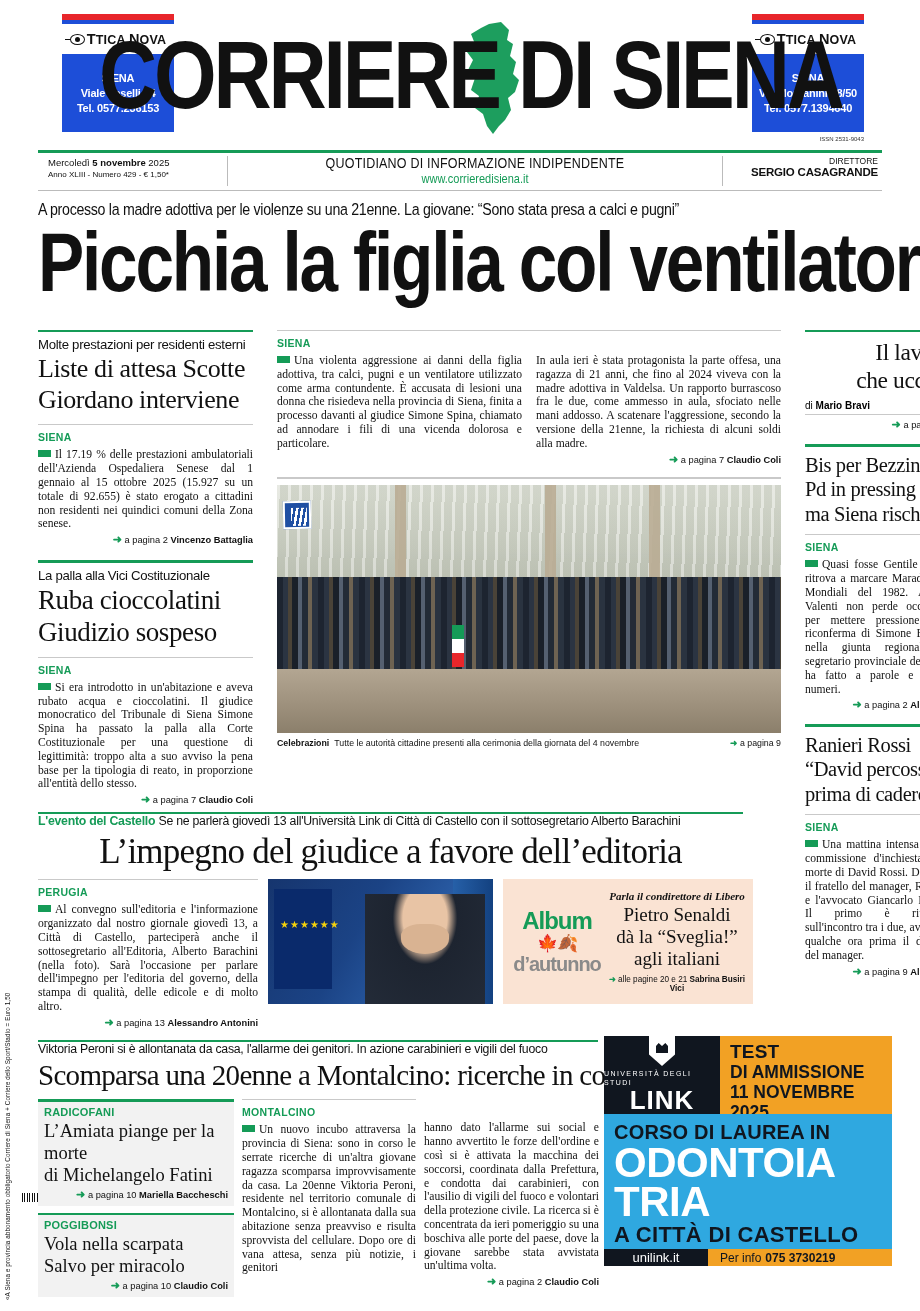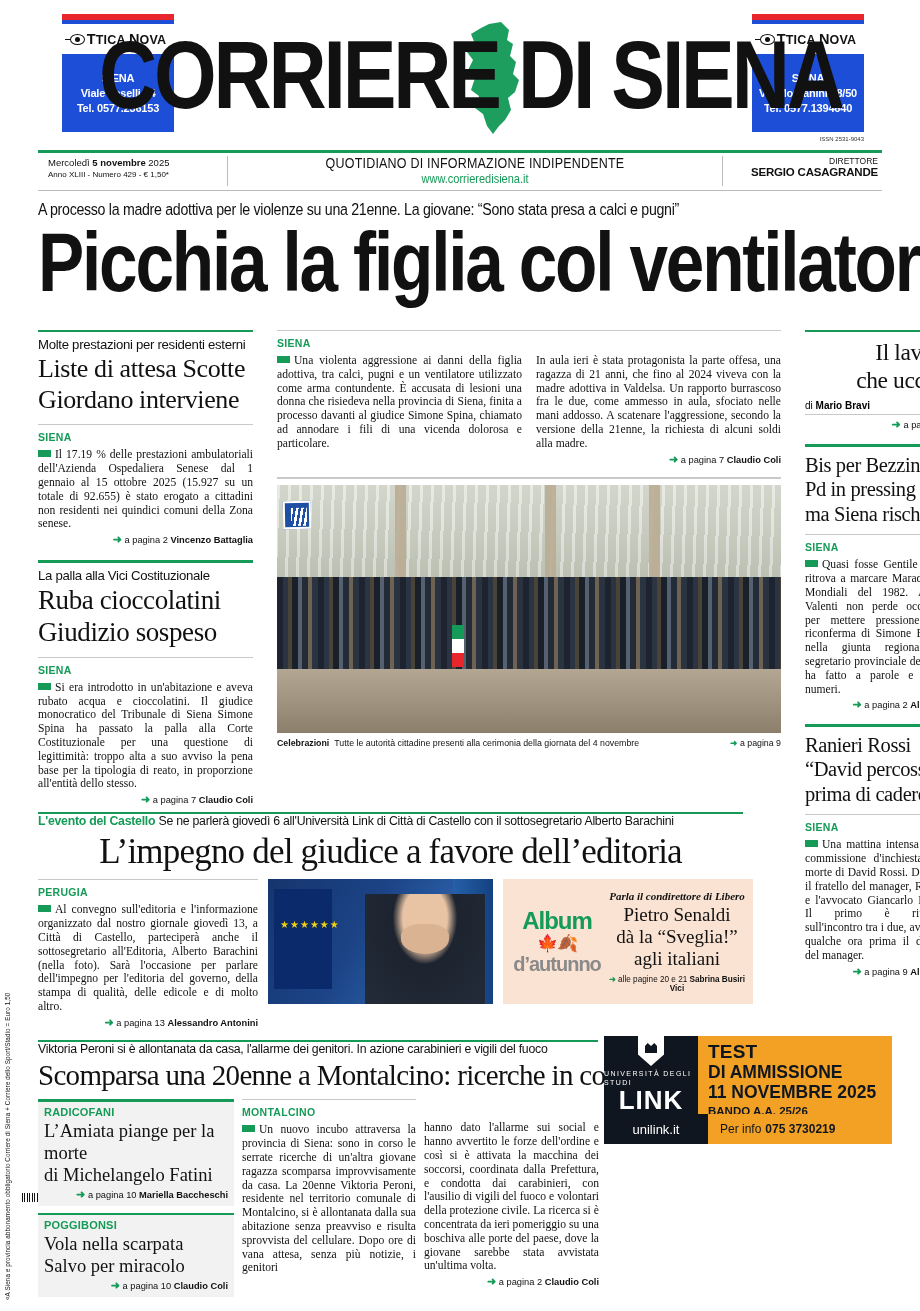--- a/index.html
+++ b/index.html
@@ -298,21 +298,21 @@
     color:#111; margin-top:2px;
   }
 
   
   .link-ad {
     position:absolute; left: 604px; top: 1036px; width: 288px; height: 230px;
     display:flex; flex-direction:column; overflow:hidden;
   }
   .la-top { display:flex; height: 78px; }
   .la-logo {
-    width: 94px; background:#10161f; color:#fff; display:flex;
+    width: 116px; background:#10161f; color:#fff; display:flex;
     flex-direction:column; align-items:center; justify-content:center;
   }
   .la-logo .shield {
     width: 26px; height: 30px; background:#fff;
     clip-path: polygon(0 0,100% 0,100% 62%,50% 100%,0 62%);
     position:relative; margin-bottom:3px;
   }
   .la-logo .shield:after {
     content:""; position:absolute; left:7px; top:7px; width:12px; height:10px;
     background:#10161f; clip-path: polygon(0 30%,22% 0,50% 30%,78% 0,100% 30%,100% 100%,0 100%);
@@ -516,21 +516,21 @@
         <div class="rule-grey" style="margin-top:8px"></div>
         <div class="loc">SIENA</div>
         <div class="bodytext"><span class="sq"></span><span>Una mattina intensa per la commissione d'inchiesta sulla morte di David Rossi. Di scena il fratello del manager, Ranieri, e l'avvocato Giancarlo Pittelli. Il primo è ritornato sull'incontro tra i due, avvenuto qualche ora prima il decesso del manager.</span></div>
         <div class="refline"><span class="arrow">➜</span> <span>a pagina 9</span> <b>Aldo Tani</b></div>
       </div>
     </div>
   </div>
 
   <div class="band">
     <div class="rule-t"></div>
-    <div class="kick"><b>L'evento del Castello</b><span> Se ne parlerà giovedì 6 all'Università Link di Città di Castello con il sottosegretario Alberto Barachini</span></div>
+    <div class="kick"><b>L'evento del Castello</b><span> Se ne parlerà giovedì 13 all'Università Link di Città di Castello con il sottosegretario Alberto Barachini</span></div>
     <div class="hl">L’impegno del giudice a favore dell’editoria</div>
     <div class="band-cols">
       <div>
         <div class="rule-grey"></div>
         <div class="loc">PERUGIA</div>
         <div class="bodytext"><span class="sq"></span><span>Al convegno sull'editoria e l'informazione organizzato dal nostro giornale giovedì 13, a Città di Castello, parteciperà anche il sottosegretario all'Editoria, Alberto Barachini (nella foto). Sarà l'occasione per parlare dell'impegno per l'editoria del governo, della stampa di qualità, delle edicole e di molto altro.</span></div>
         <div class="refline"><span class="arrow">➜</span> <span>a pagina 13</span> <b>Alessandro Antonini</b></div>
       </div>
       <div>
         <div class="barachini-photo">
@@ -607,20 +607,26 @@
         <div class="u1">UNIVERSITÀ DEGLI STUDI</div>
         <div class="u2">LINK</div>
       </div>
       <div class="la-test">
         <div class="t1">TEST</div>
         <div class="t2">DI AMMISSIONE</div>
         <div class="t2">11 NOVEMBRE 2025</div>
         <div class="t3">BANDO A.A. 25/26</div>
       </div>
     </div>
+    <div class="la-mid">
+      <div class="m1">CORSO DI LAUREA IN</div>
+      <div class="m2">ODONTOIA</div>
+      <div class="m2">TRIA</div>
+      <div class="m3">A CITTÀ DI CASTELLO</div>
+    </div>
     <div class="la-bot">
       <div class="b1">unilink.it</div>
       <div class="b2">
           <span>Per info</span>
           <b>075 3730219</b>
         </div>
     </div>
   </div>
 
 </div>

